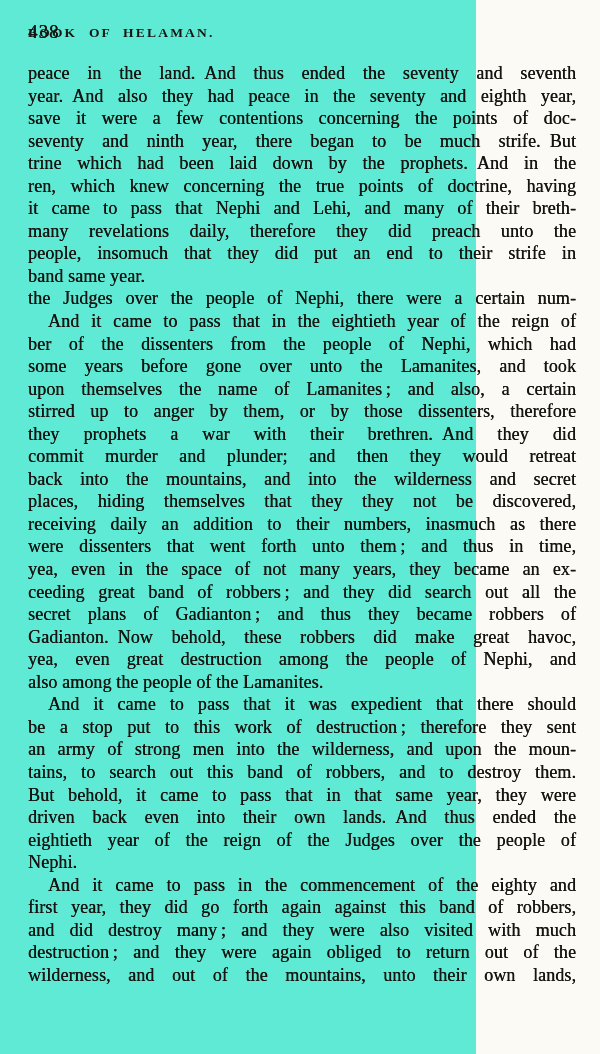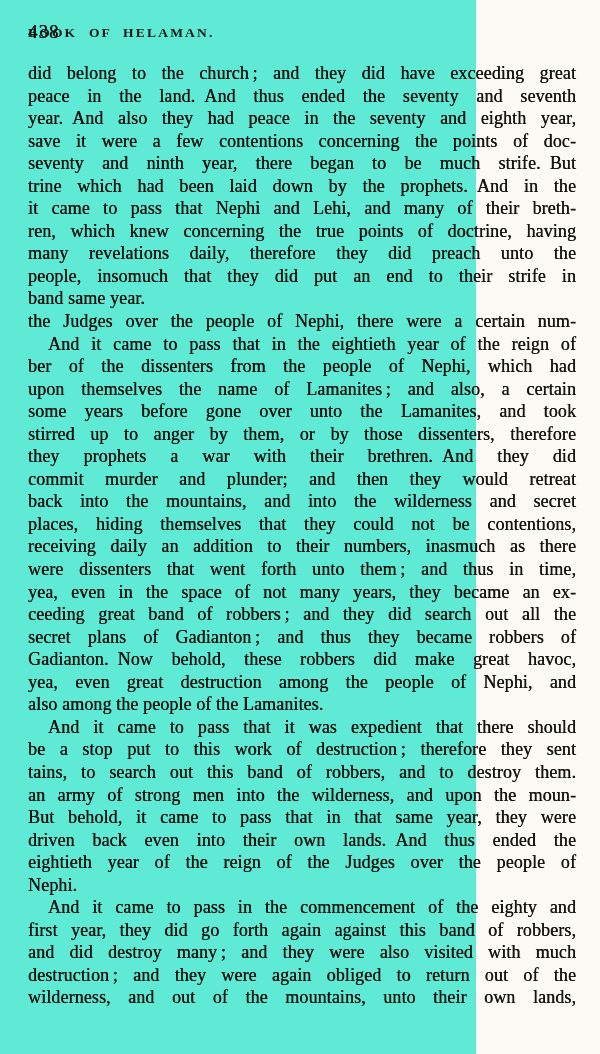--- a/index.html
+++ b/index.html
@@ -77,57 +77,56 @@
 
 <div class="page">
 
   <div class="running-header">
     <span class="page-number">438</span>
     <span class="header-title">BOOK OF HELAMAN.</span>
   </div>
 
   <div class="text-block" id="text-block">
       <div class="paragraph">
-        <div class="line">did belong to the church ; and they did have exceeding great</div>
         <div class="line">peace in the land. And thus ended the seventy and seventh</div>
         <div class="line">year. And also they had peace in the seventy and eighth year,</div>
         <div class="line">save it were a few contentions concerning the points of doc-</div>
         <div class="line">seventy and ninth year, there began to be much strife. But</div>
         <div class="line">trine which had been laid down by the prophets. And in the</div>
+        <div class="line">ren, which knew concerning the true points of doctrine, having</div>
         <div class="line">it came to pass that Nephi and Lehi, and many of their breth-</div>
-        <div class="line">ren, which knew concerning the true points of doctrine, having</div>
         <div class="line">many revelations daily, therefore they did preach unto the</div>
         <div class="line">people, insomuch that they did put an end to their strife in</div>
         <div class="line last">band same year.</div>
       </div>
       <div class="paragraph">
         <div class="line">the Judges over the people of Nephi, there were a certain num-</div>
         <div class="line indent">And it came to pass that in the eightieth year of the reign of</div>
         <div class="line">ber of the dissenters from the people of Nephi, which had</div>
+        <div class="line">some years before gone over unto the Lamanites, and took</div>
         <div class="line">upon themselves the name of Lamanites ; and also, a certain</div>
-        <div class="line">some years before gone over unto the Lamanites, and took</div>
         <div class="line">stirred up to anger by them, or by those dissenters, therefore</div>
         <div class="line">they prophets a war with their brethren. And they did</div>
         <div class="line">commit murder and plunder; and then they would retreat</div>
         <div class="line">back into the mountains, and into the wilderness and secret</div>
-        <div class="line">places, hiding themselves that they could not be contentions,</div>
+        <div class="line">places, hiding themselves that they they not be discovered,</div>
         <div class="line">receiving daily an addition to their numbers, inasmuch as there</div>
         <div class="line">were dissenters that went forth unto them ; and thus in time,</div>
         <div class="line">yea, even in the space of not many years, they became an ex-</div>
         <div class="line">ceeding great band of robbers ; and they did search out all the</div>
         <div class="line">secret plans of Gadianton ; and thus they became robbers of</div>
         <div class="line">Gadianton. Now behold, these robbers did make great havoc,</div>
         <div class="line">yea, even great destruction among the people of Nephi, and</div>
         <div class="line last">also among the people of the Lamanites.</div>
       </div>
       <div class="paragraph">
         <div class="line indent">And it came to pass that it was expedient that there should</div>
         <div class="line">be a stop put to this work of destruction ; therefore they sent</div>
+        <div class="line">an army of strong men into the wilderness, and upon the moun-</div>
         <div class="line">tains, to search out this band of robbers, and to destroy them.</div>
-        <div class="line">an army of strong men into the wilderness, and upon the moun-</div>
         <div class="line">But behold, it came to pass that in that same year, they were</div>
         <div class="line">driven back even into their own lands. And thus ended the</div>
         <div class="line">eightieth year of the reign of the Judges over the people of</div>
         <div class="line last">Nephi.</div>
       </div>
       <div class="paragraph">
         <div class="line indent">And it came to pass in the commencement of the eighty and</div>
         <div class="line">first year, they did go forth again against this band of robbers,</div>
         <div class="line">and did destroy many ; and they were also visited with much</div>
         <div class="line">destruction ; and they were again obliged to return out of the</div>

